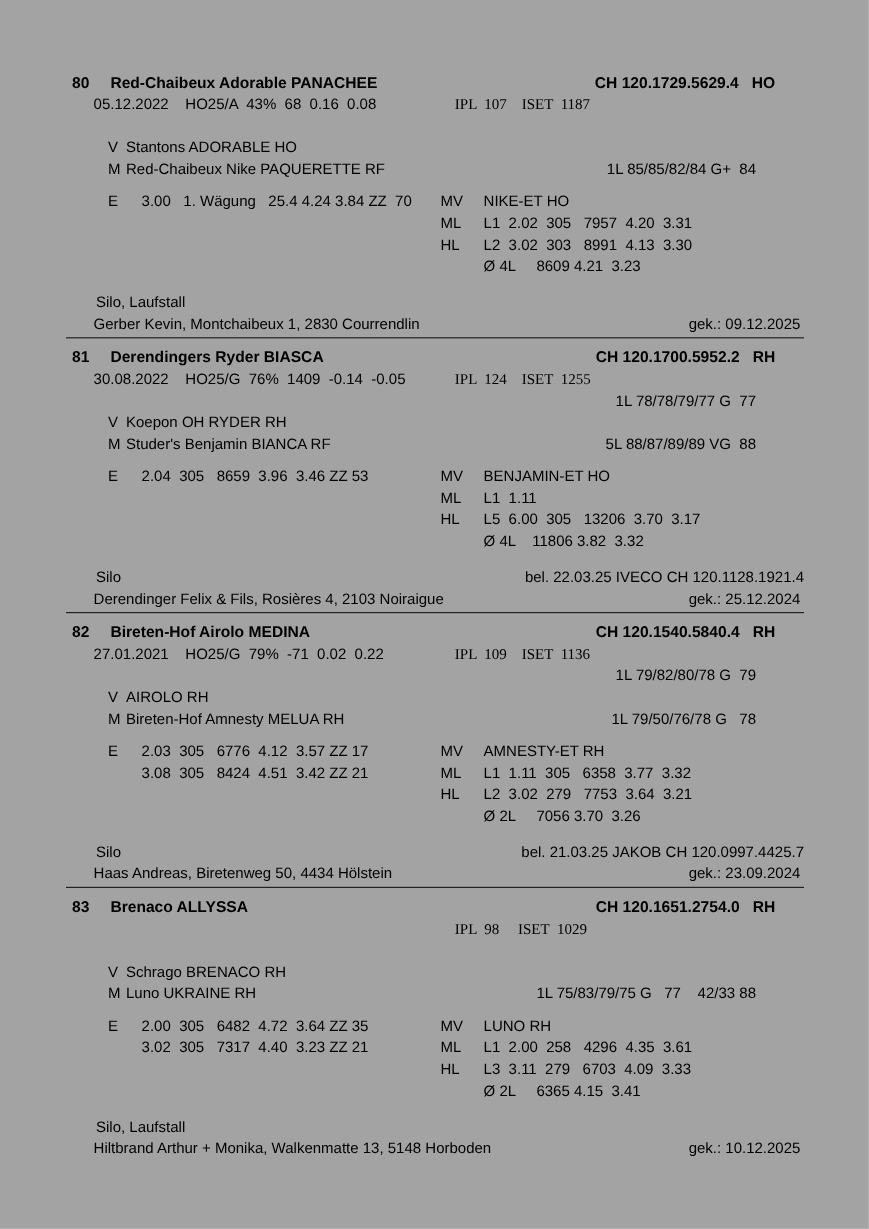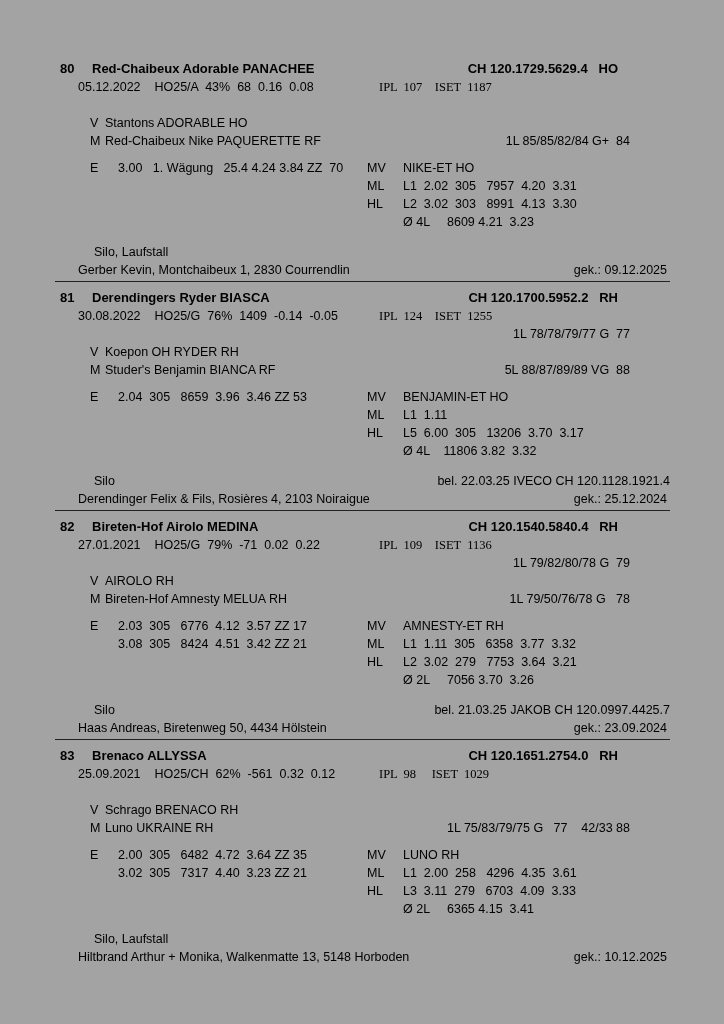--- a/index.html
+++ b/index.html
@@ -11,32 +11,32 @@
   .entries{position:absolute;left:55px;top:60px;width:615px;}
   .entry{position:relative;padding-bottom:2px;border-bottom:1px solid #222;}
   .entry:last-child{border-bottom:none;}
   .entry + .entry{padding-top:7px;}
   .row{position:relative;height:18px;line-height:18px;font-size:12.5px;white-space:pre;}
   .row span{position:absolute;top:0;white-space:pre;}
   .hdr{font-size:13px;}
   .hdr span{font-weight:bold;}
   .num{left:5px;}
   .name{left:37px;}
-  .reg{right:52px;}
+  .reg{right:24px;}
   .date{left:23px;}
   .ipl{left:324px;font-family:Liberation Serif, serif;}
   .auxscore{right:40px;}
   .vml{left:35px;}
   .vmtext{left:50px;}
   .damscore{right:40px;}
   .elab{left:35px;}
   .etext{left:63px;}
   .rlab{left:312px;}
   .rtext{left:348px;}
-  .silo{left:39px;text-align:right;}
+  .silo{left:25px;text-align:right;}
   .bel{right:0;}
   .owner{left:23px;}
   .gek{right:3px;}
   .gapA{height:9px;}
   .gapB{height:12px;}
 </style>
 </head>
 <body>
 
 <div class="page">
@@ -197,21 +197,20 @@
     </div>
   </section>
 
   <section class="entry">
     <div class="row hdr">
       <span class="num">83</span>
       <span class="name">Brenaco ALLYSSA</span>
       <span class="reg">CH 120.1651.2754.0   RH</span>
     </div>
     <div class="row">
-      <span class="date">25.09.2021    HO25/CH  62%  -561  0.32  0.12</span>
       <span class="ipl">IPL  98     ISET  1029</span>
     </div>
     <div class="row">
       <span class="auxscore"></span>
     </div>
     <div class="row">
       <span class="vml">V</span>
       <span class="vmtext">Schrago BRENACO RH</span>
     </div>
     <div class="row">

